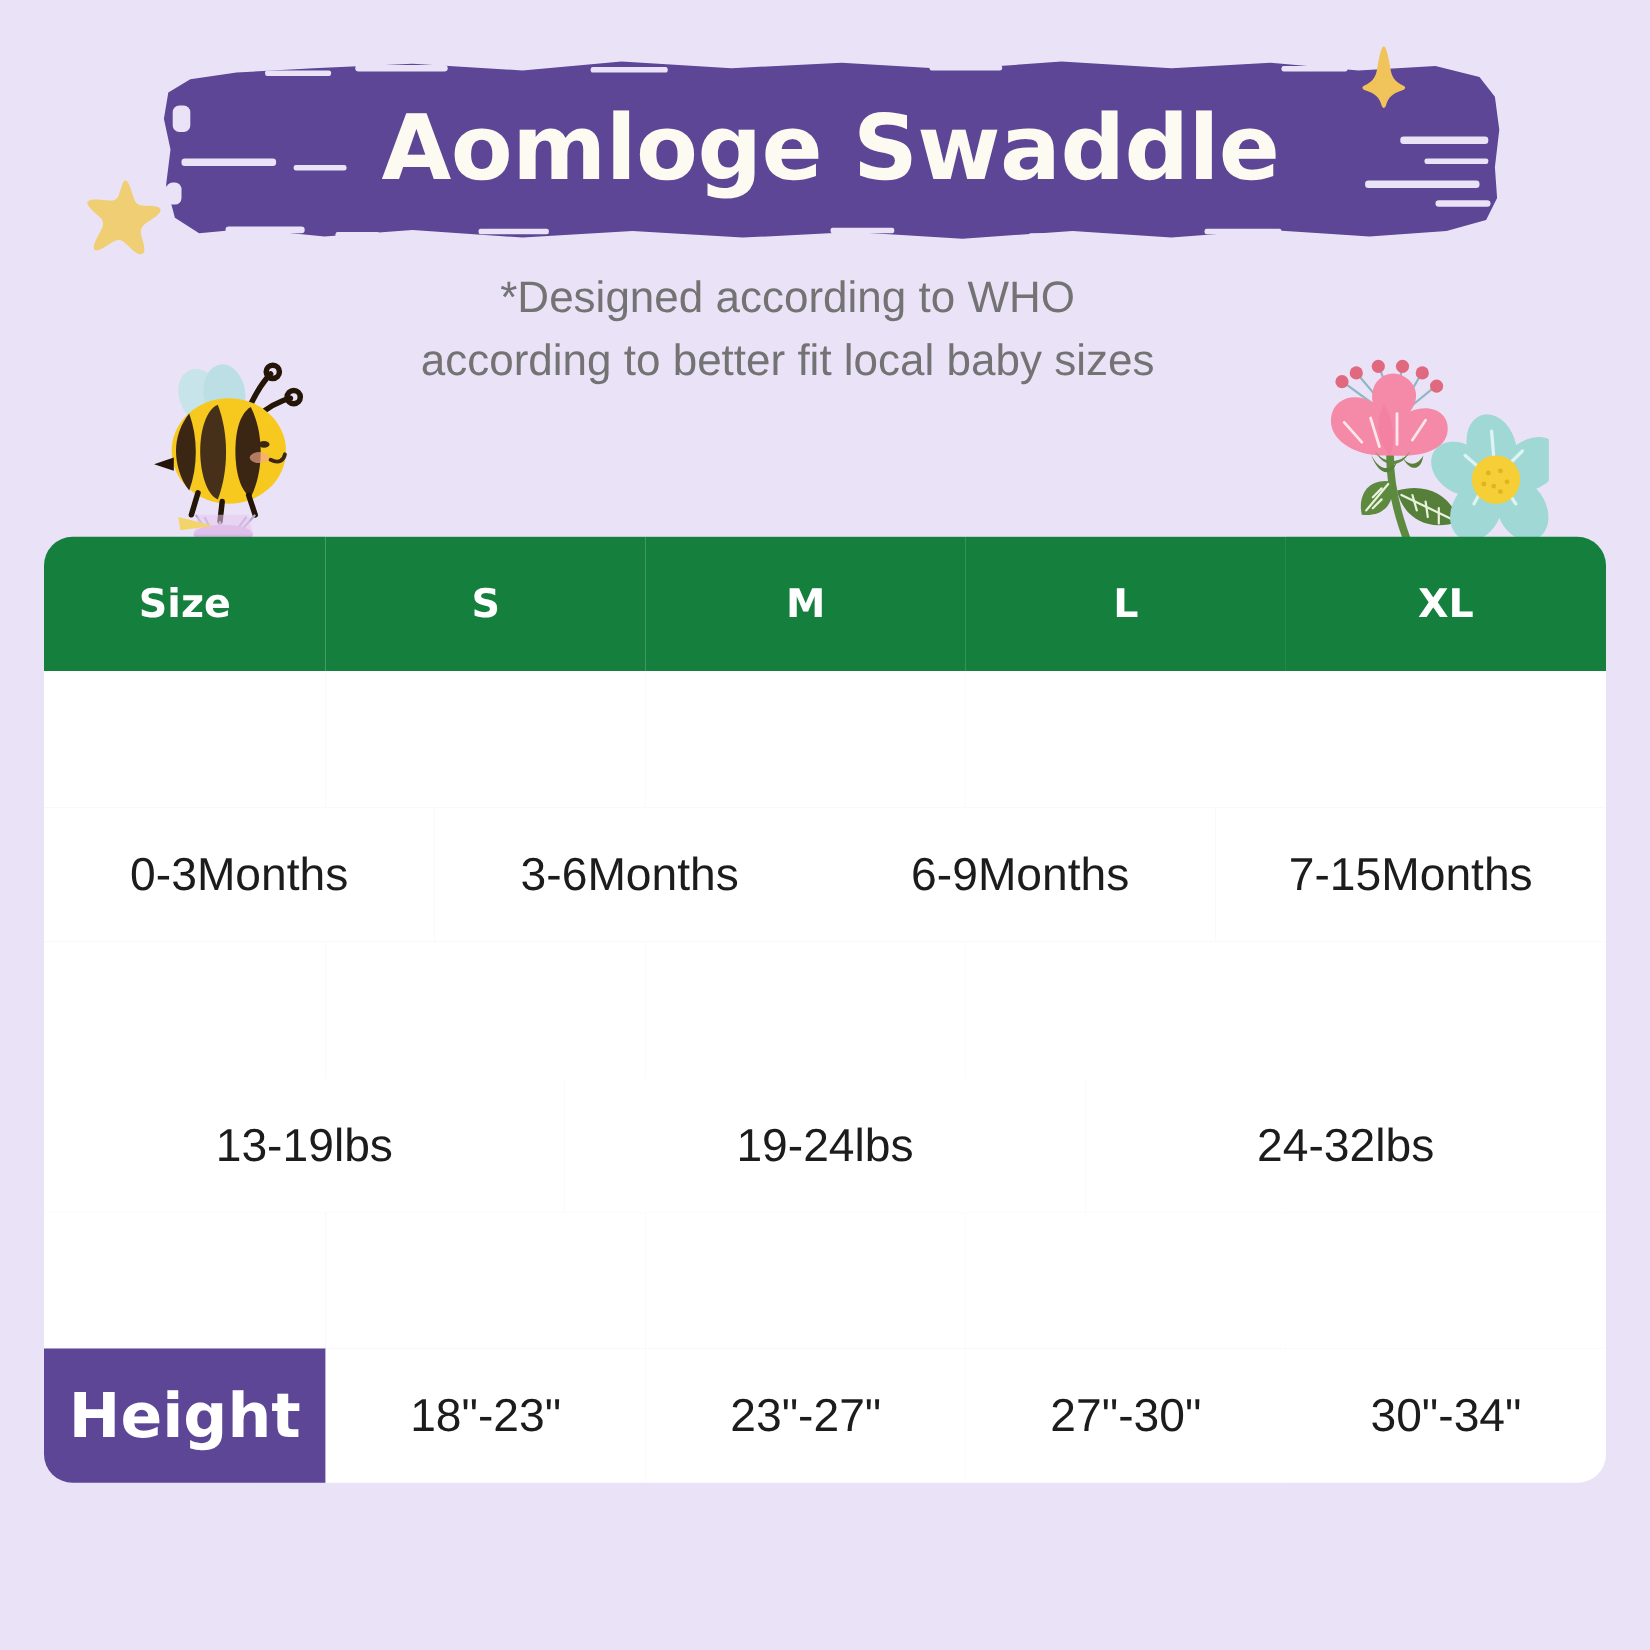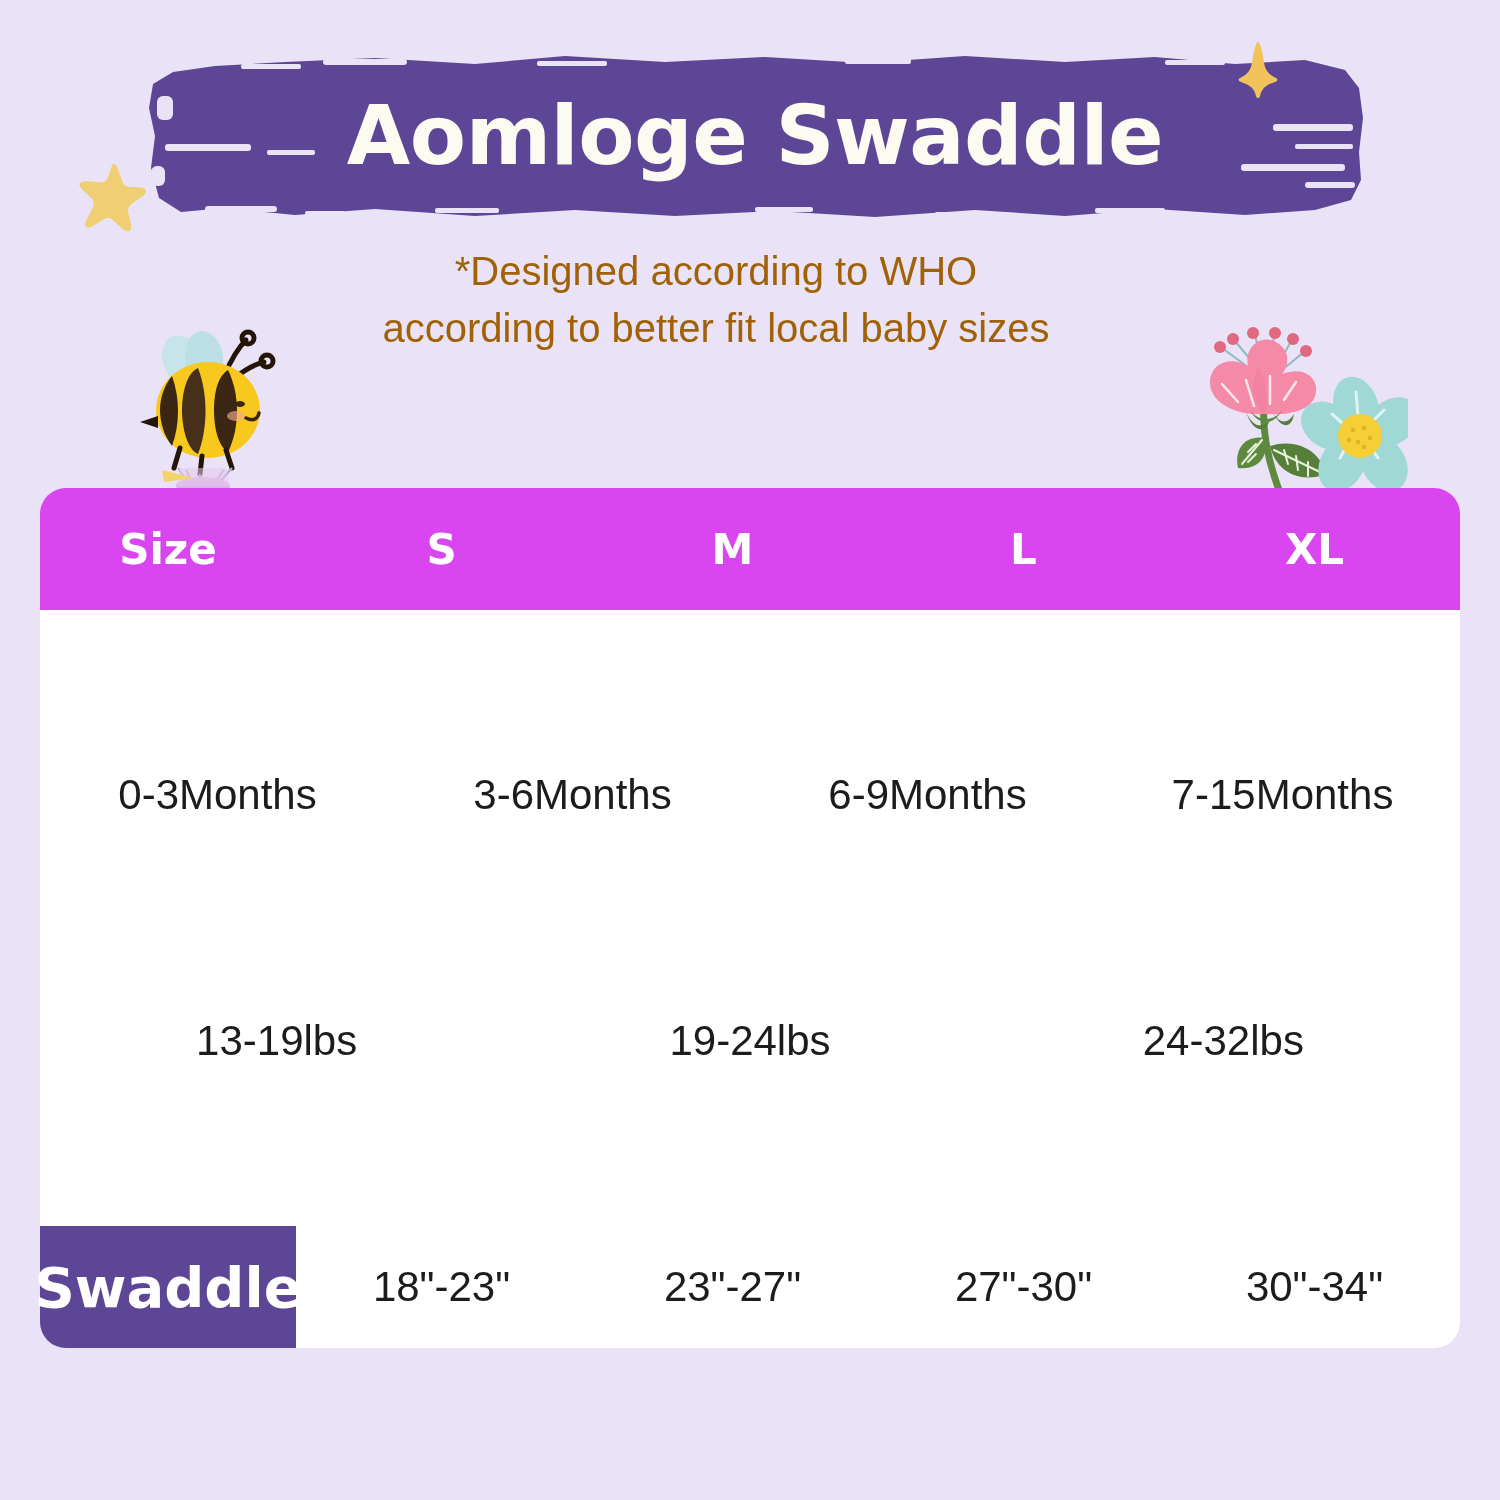--- a/index.html
+++ b/index.html
@@ -54,21 +54,21 @@
     white-space: nowrap;
   }
 
   
   .subtitle {
     position: absolute;
     left: 0;
     top: 243px;
     width: 1432px;
     text-align: center;
-    color: #a16207;
+    color: #737373;
     font-family: "Liberation Sans", sans-serif;
     font-size: 40px;
     line-height: 57px;
     font-weight: normal;
   }
   .subtitle .line { display: block; }
 
   
   .deco { position: absolute; }
   .deco-star { left: 78px; top: 160px; width: 72px; height: 72px; }
@@ -92,25 +92,25 @@
     align-items: center;
     justify-content: center;
     box-sizing: border-box;
   }
   .col-label { width: 256px; flex: 0 0 256px; }
   .col-data  { flex: 1 1 0; }
 
   
   .row-header { height: 122px; }
   .row-header .cell {
-    background: #d946ef;
+    background: #15803d;
     color: #ffffff;
     font-family: "DejaVu Sans", sans-serif;
     font-weight: bold;
-    font-size: 42px;
+    font-size: 36px;
   }
   .row-header .cell:first-child { border-top-left-radius: 26px; }
   .row-header .cell:last-child  { border-top-right-radius: 26px; }
 
   
   .row-gap { height: 124px; }
   .row-gap .cell { background: #ffffff; }
 
   
   .row-data { height: 122px; }
@@ -354,21 +354,21 @@
 
     <div class="row row-gap">
       <div class="cell col-label"></div>
       <div class="cell col-data"></div>
       <div class="cell col-data"></div>
       <div class="cell col-data"></div>
       <div class="cell col-data"></div>
     </div>
 
     <div class="row row-data row-last">
-      <div class="cell col-label">Swaddle</div>
+      <div class="cell col-label">Height</div>
       <div class="cell col-data">18"-23"</div>
       <div class="cell col-data">23"-27"</div>
       <div class="cell col-data">27"-30"</div>
       <div class="cell col-data">30"-34"</div>
     </div>
 
   </div>
 </div>
 
 </body></html>

